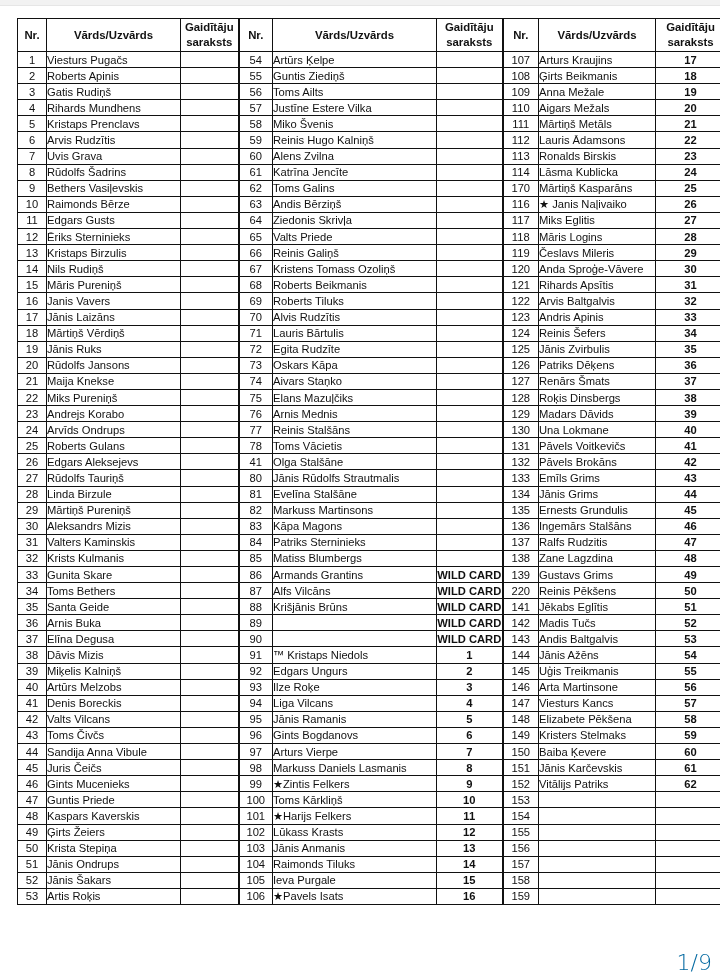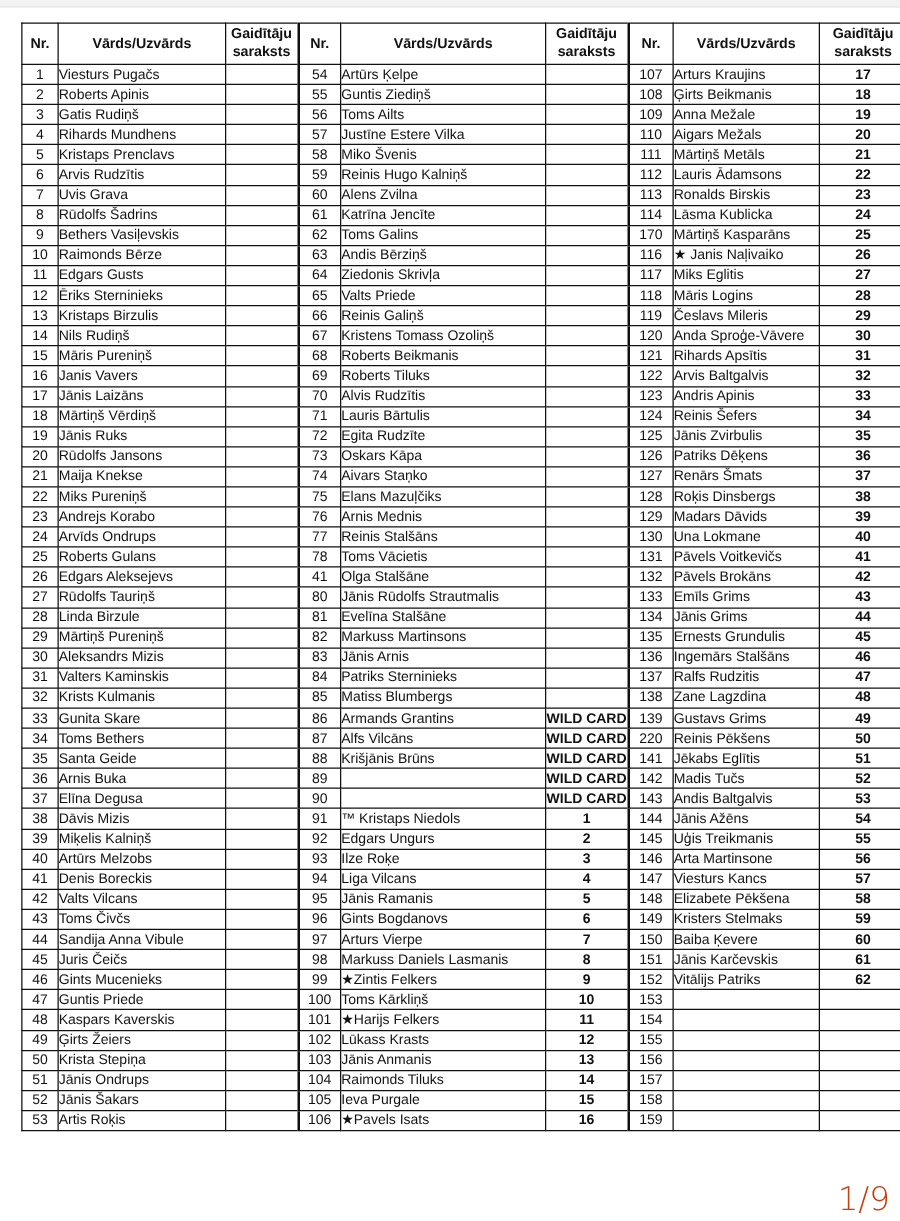--- a/index.html
+++ b/index.html
@@ -20,21 +20,21 @@
   }
   table.roster th {
     height: 32px; font-weight: bold; text-align: center; font-size: 11.4px; line-height: 15px;
   }
   table.roster td { height: 15.1px; }
   td.nr { text-align: center; }
   td.name { text-align: left; padding-left: 3px; }
   td.wait { text-align: center; font-weight: bold; }
   .sep { border-left-width: 2.5px !important; }
   .page-indicator {
-    position: absolute; right: 8px; bottom: 2px; font-size: 26px; color: #c2410c;
+    position: absolute; right: 8px; bottom: 2px; font-size: 22px; color: #0369a1;
     font-family: "DejaVu Sans", sans-serif; font-weight: 300;
   }
 </style>
 </head>
 <body>
 
 <div class="topbar"></div>
 
 <table class="roster">
   <colgroup>
@@ -379,21 +379,21 @@
         <td class="wait"></td>
         <td class="nr sep">135</td>
         <td class="name">Ernests Grundulis</td>
         <td class="wait">45</td>
       </tr>
       <tr>
         <td class="nr">30</td>
         <td class="name">Aleksandrs Mizis</td>
         <td class="wait"></td>
         <td class="nr sep">83</td>
-        <td class="name">Jānis Arnis</td>
+        <td class="name">Kāpa Magons</td>
         <td class="wait"></td>
         <td class="nr sep">136</td>
         <td class="name">Ingemārs Stalšāns</td>
         <td class="wait">46</td>
       </tr>
       <tr>
         <td class="nr">31</td>
         <td class="name">Valters Kaminskis</td>
         <td class="wait"></td>
         <td class="nr sep">84</td>

